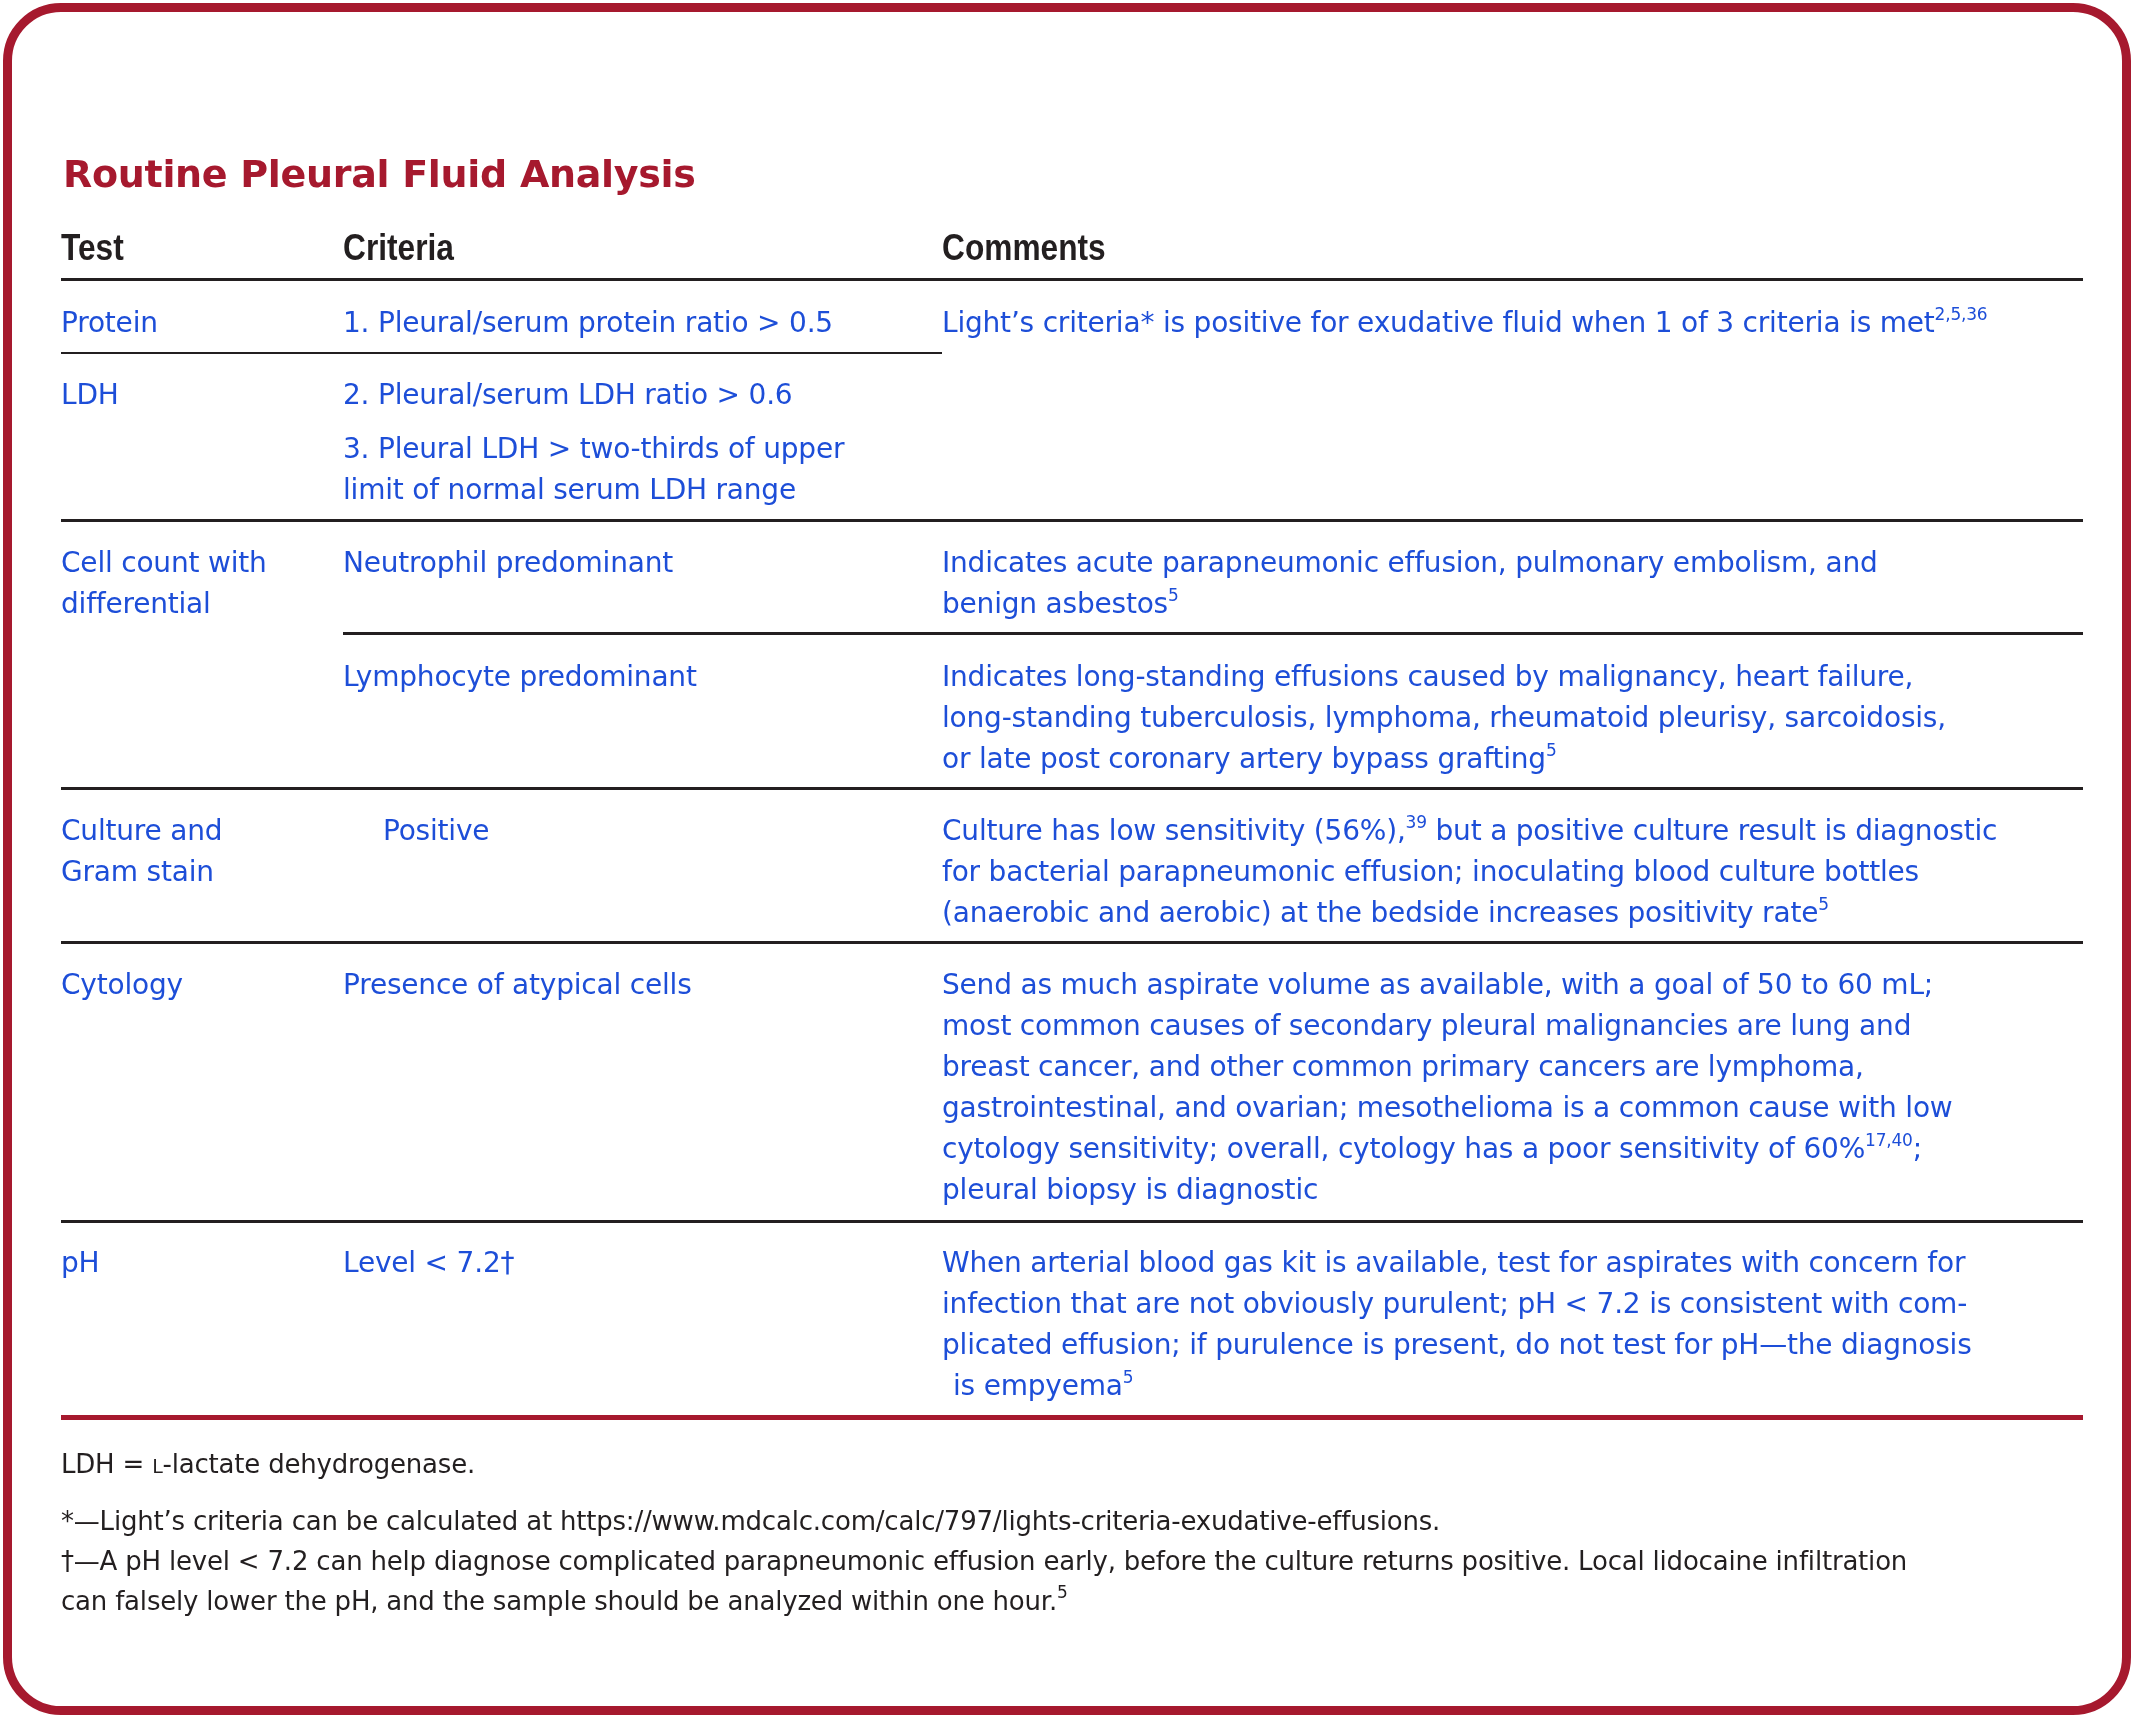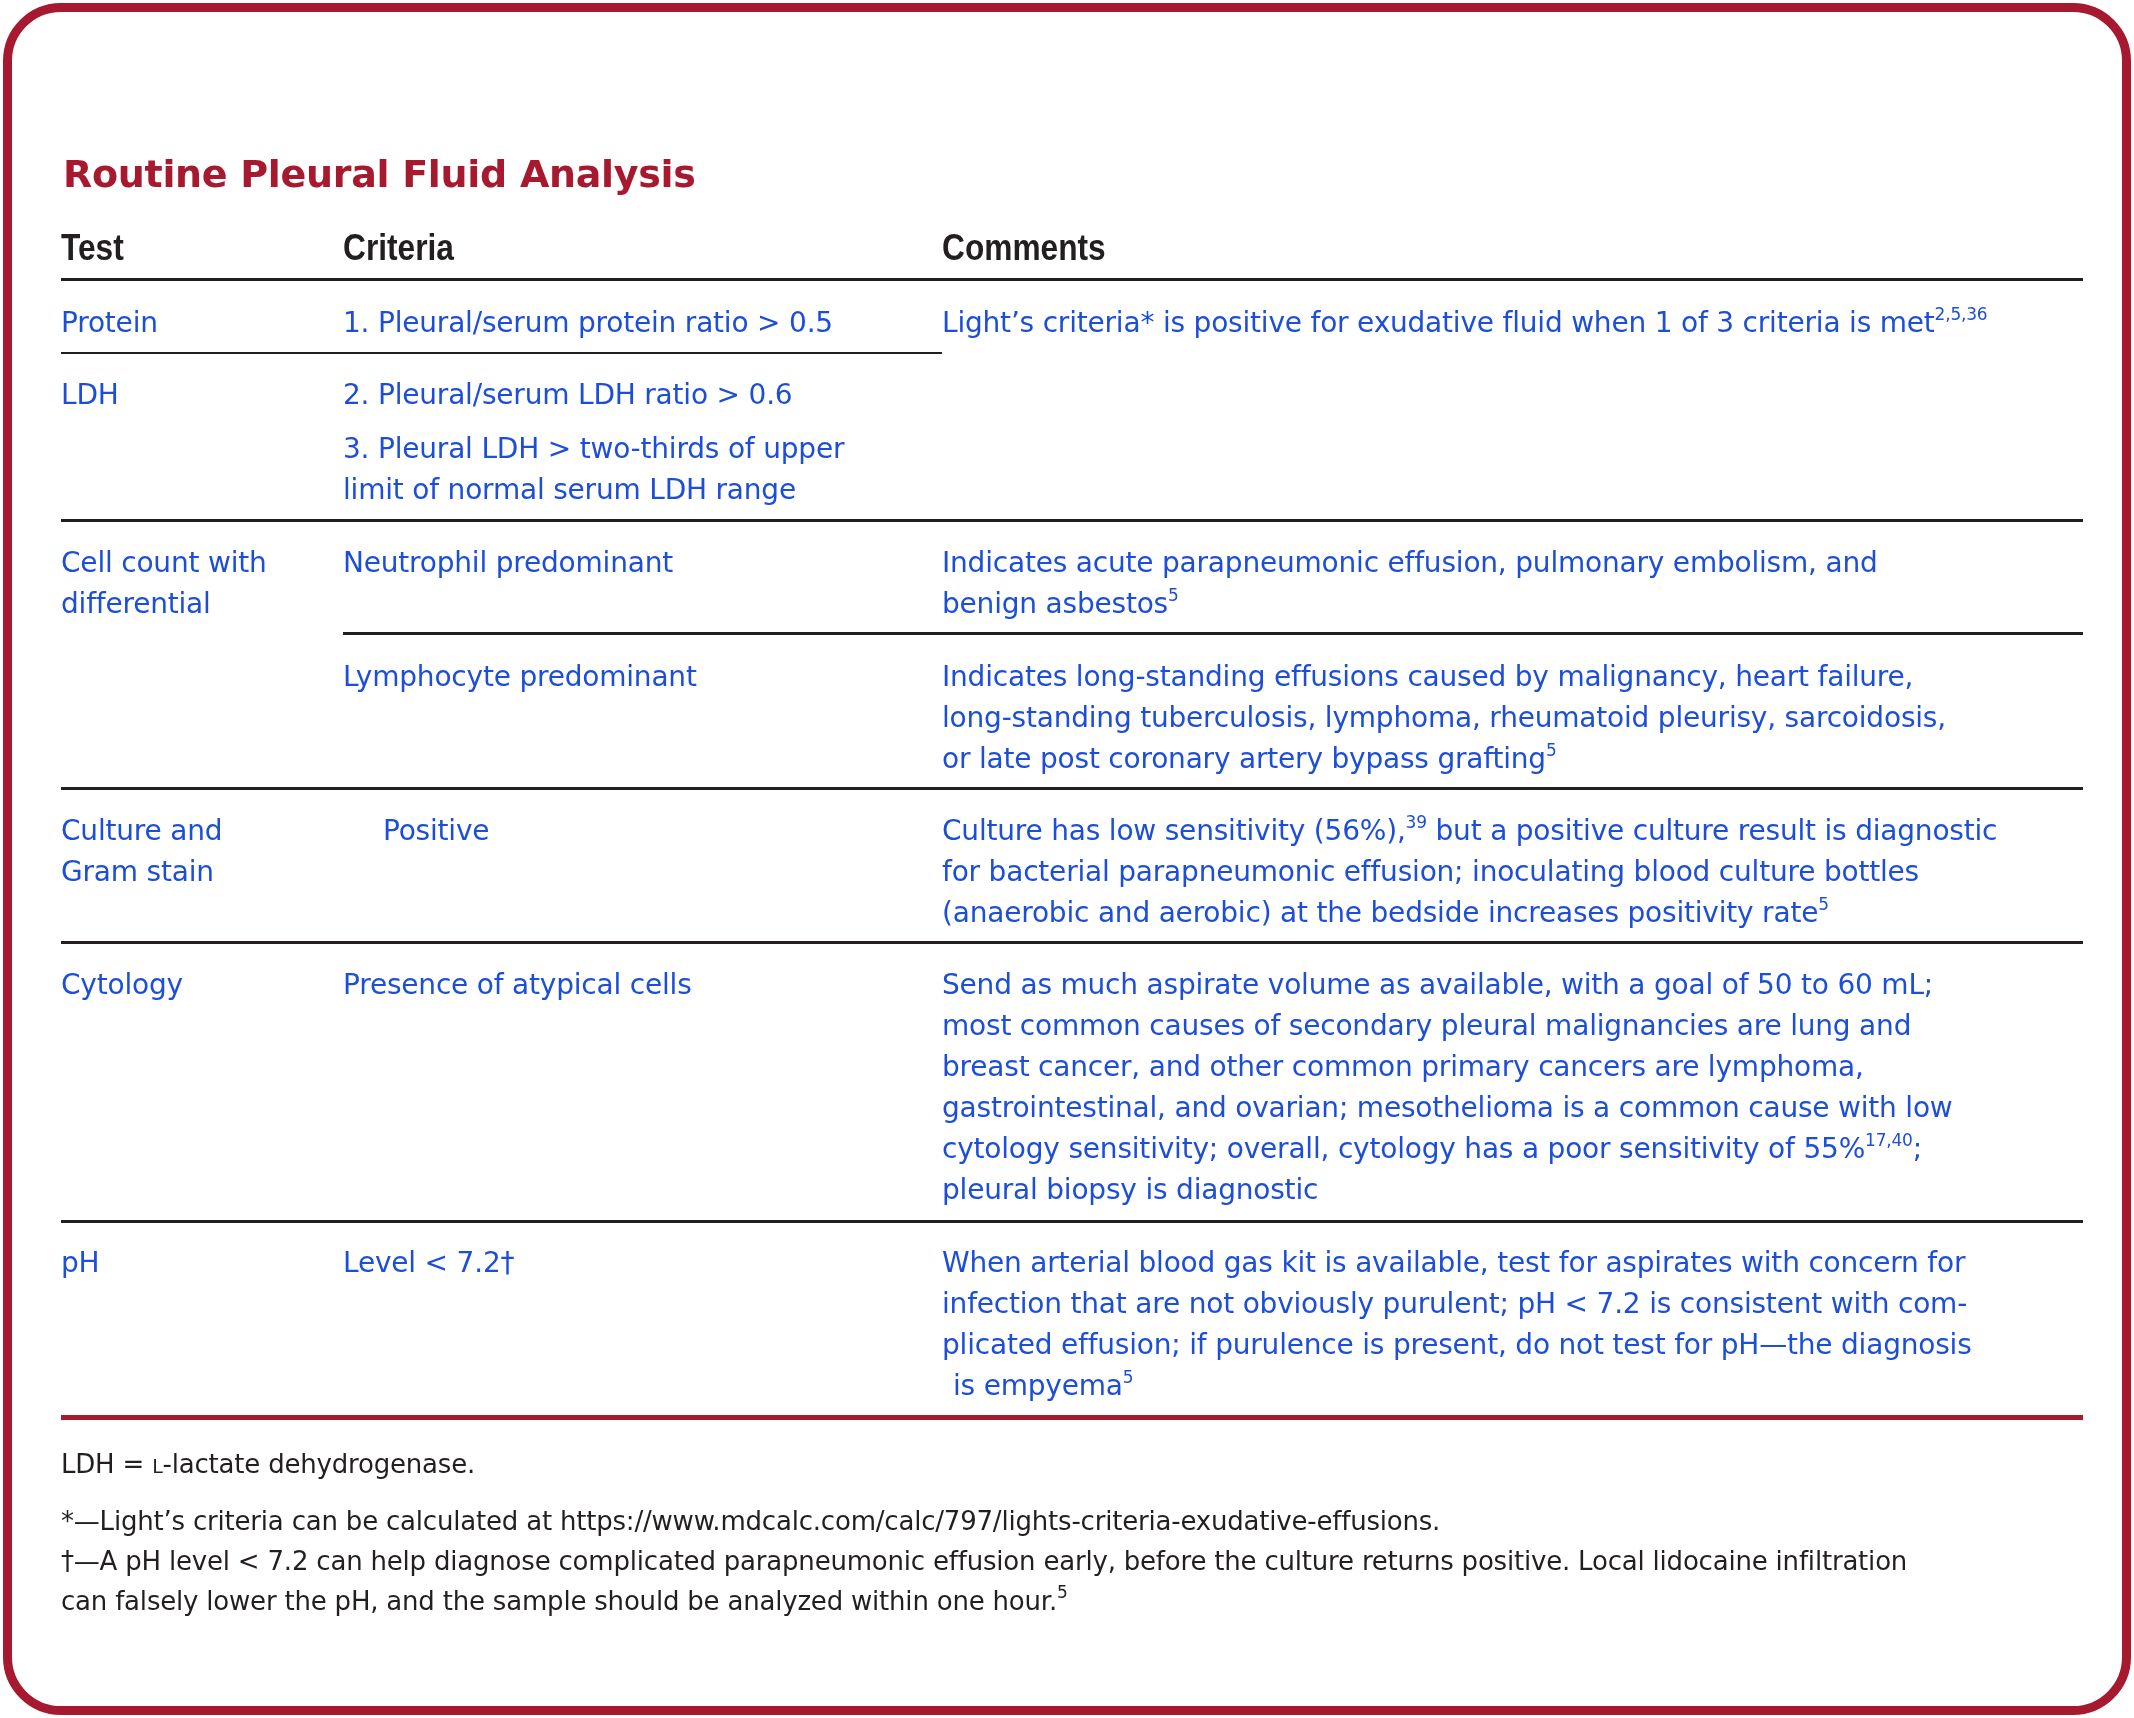--- a/index.html
+++ b/index.html
@@ -82,21 +82,21 @@
   </div>
   <div class="rule" style="left:49px; width:2022px; top:929px;"></div>
 
   <div>
     <div class="cell" style="left:49px; top:952px;">Cytology</div>
     <div class="cell" style="left:331px; top:952px;">Presence of atypical cells</div>
     <div class="cell" style="left:930px; top:952px;">Send as much aspirate volume as available, with a goal of 50 to 60 mL;</div>
     <div class="cell" style="left:930px; top:993px;">most common causes of secondary pleural malignancies are lung and</div>
     <div class="cell" style="left:930px; top:1034px;">breast cancer, and other common primary cancers are lymphoma,</div>
     <div class="cell" style="left:930px; top:1075px;">gastrointestinal, and ovarian; mesothelioma is a common cause with low</div>
-    <div class="cell" style="left:930px; top:1116px;"><span>cytology sensitivity; overall, cytology has a poor sensitivity of 55%</span><sup>17,40</sup><span>;</span></div>
+    <div class="cell" style="left:930px; top:1116px;"><span>cytology sensitivity; overall, cytology has a poor sensitivity of 60%</span><sup>17,40</sup><span>;</span></div>
     <div class="cell" style="left:930px; top:1157px;">pleural biopsy is diagnostic</div>
   </div>
   <div class="rule" style="left:49px; width:2022px; top:1208px;"></div>
 
   <div>
     <div class="cell" style="left:49px; top:1230px;">pH</div>
     <div class="cell" style="left:331px; top:1230px;">Level &lt; 7.2†</div>
     <div class="cell" style="left:930px; top:1230px;">When arterial blood gas kit is available, test for aspirates with concern for</div>
     <div class="cell" style="left:930px; top:1271px;">infection that are not obviously purulent; pH &lt; 7.2 is consistent with com-</div>
     <div class="cell" style="left:930px; top:1312px;">plicated effusion; if purulence is present, do not test for pH—the diagnosis</div>

